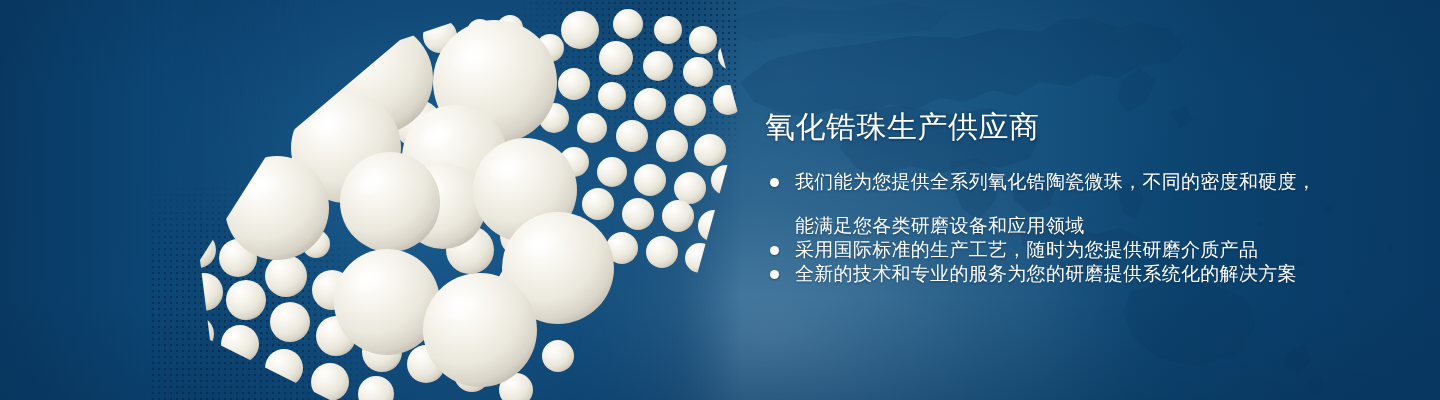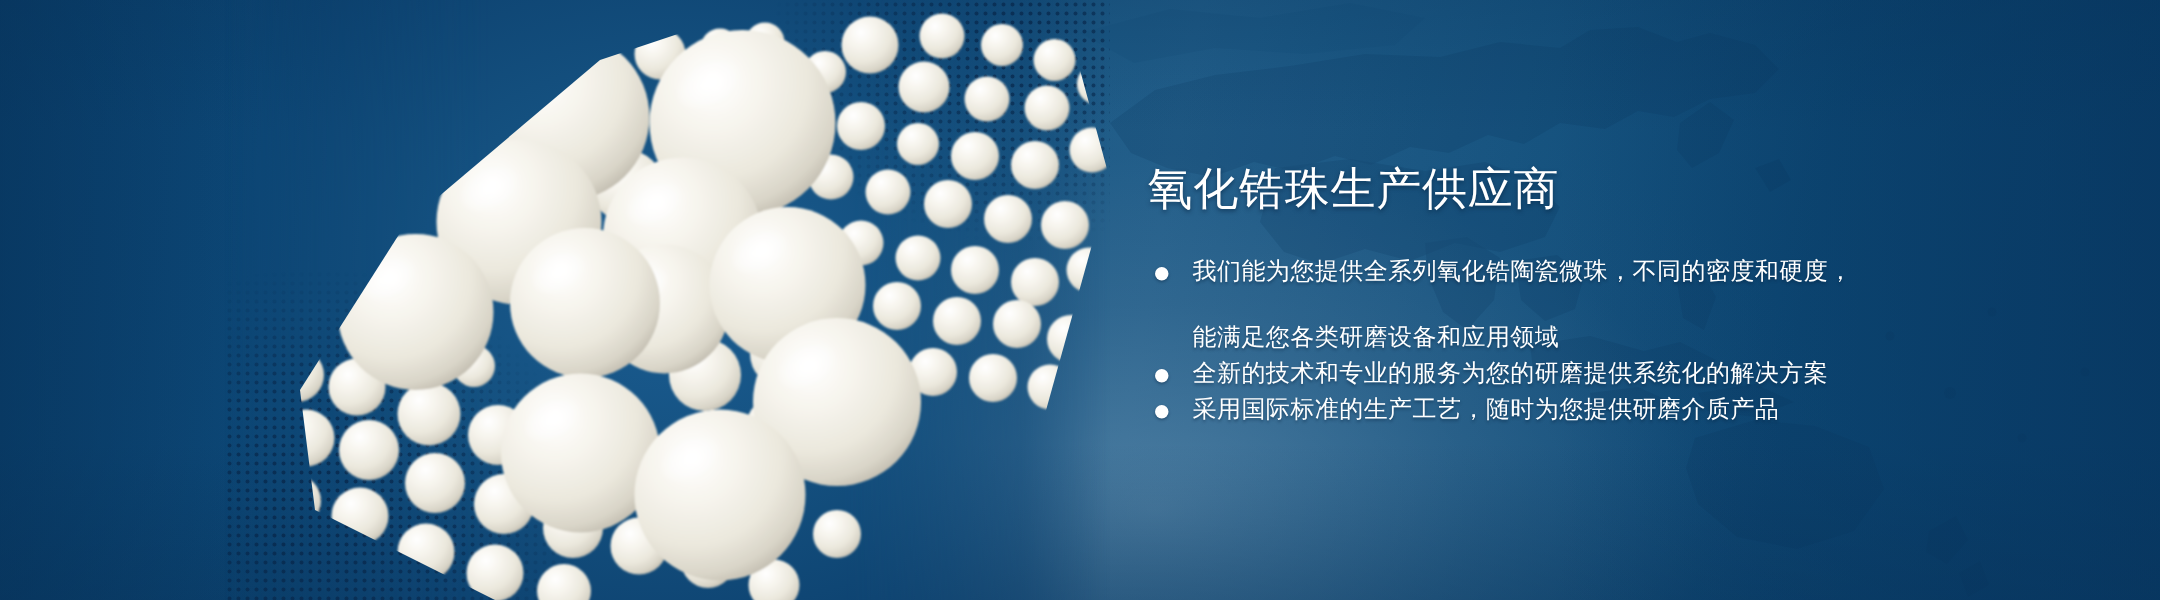--- a/index.html
+++ b/index.html
@@ -85,21 +85,21 @@
     white-space:nowrap;
   }
   .bullets {
     margin-top:24px;
     list-style:none;
   }
   .bullet {
     position:relative;
     padding-left:30px;
     color:#ffffff;
-    font-size:16px;
+    font-size:19px;
     line-height:24px;
     letter-spacing:0.3px;
     text-shadow:0 1px 2px rgba(3,28,55,0.45);
     margin-bottom:0px;
   }
   .bullet .dot {
     position:absolute;
     left:5px; top:8px;
     width:9px; height:9px;
     border-radius:50%;
@@ -311,24 +311,24 @@
     <ul class="bullets">
 
       <li class="bullet">
         <span class="dot"></span>
         <span>我们能为您提供全系列氧化锆陶瓷微珠，不同的密度和硬度，</span>
         <span class="line2">能满足您各类研磨设备和应用领域</span>
       </li>
 
       <li class="bullet">
         <span class="dot"></span>
+        <span>采用国际标准的生产工艺，随时为您提供研磨介质产品</span>
+      </li>
+
+      <li class="bullet">
+        <span class="dot"></span>
         <span>全新的技术和专业的服务为您的研磨提供系统化的解决方案</span>
       </li>
 
-      <li class="bullet">
-        <span class="dot"></span>
-        <span>采用国际标准的生产工艺，随时为您提供研磨介质产品</span>
-      </li>
-
     </ul>
   </div>
 
 </div>
 
 </body></html>

